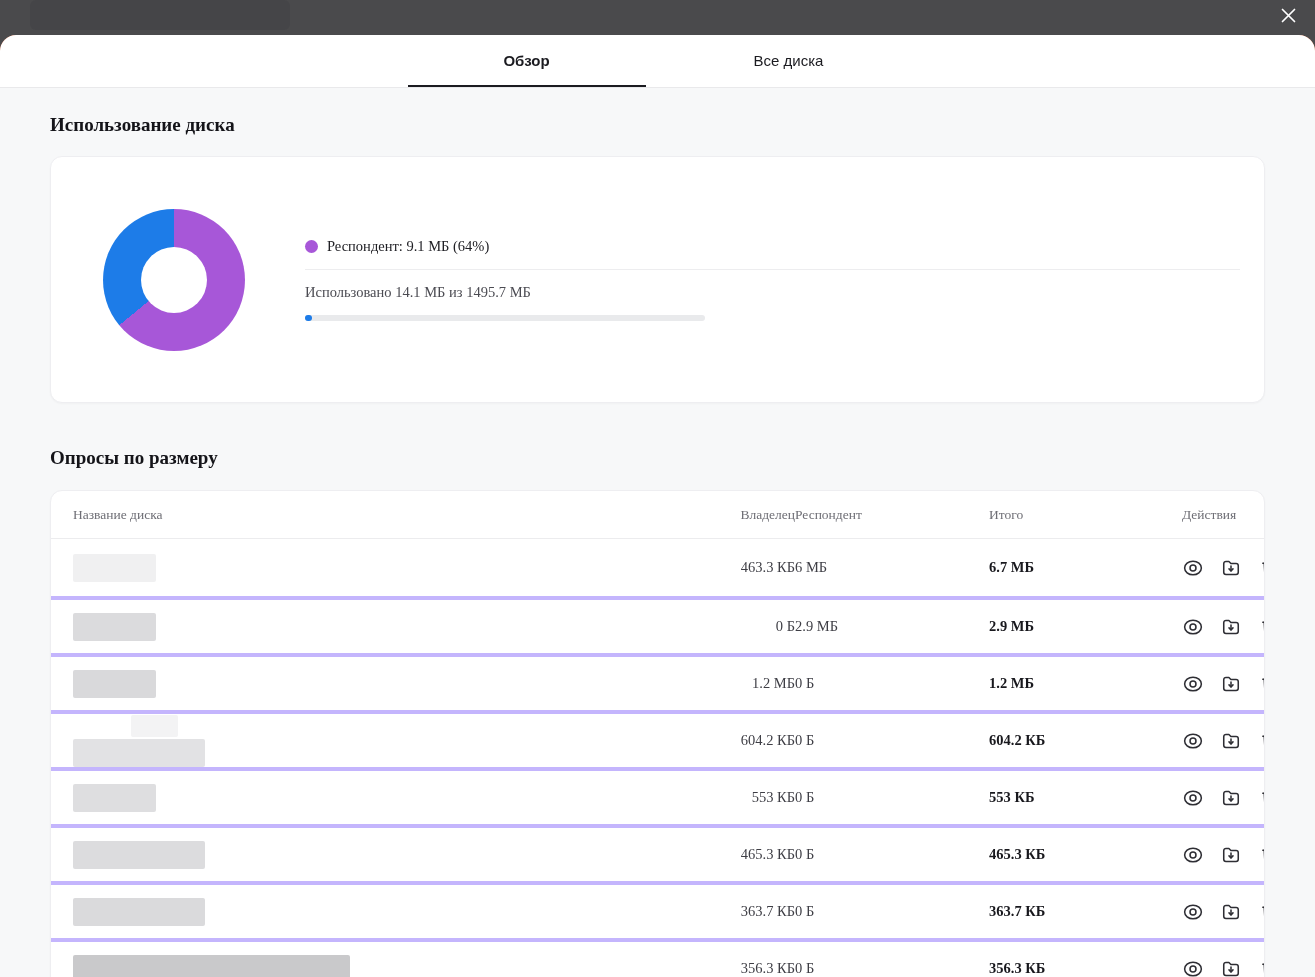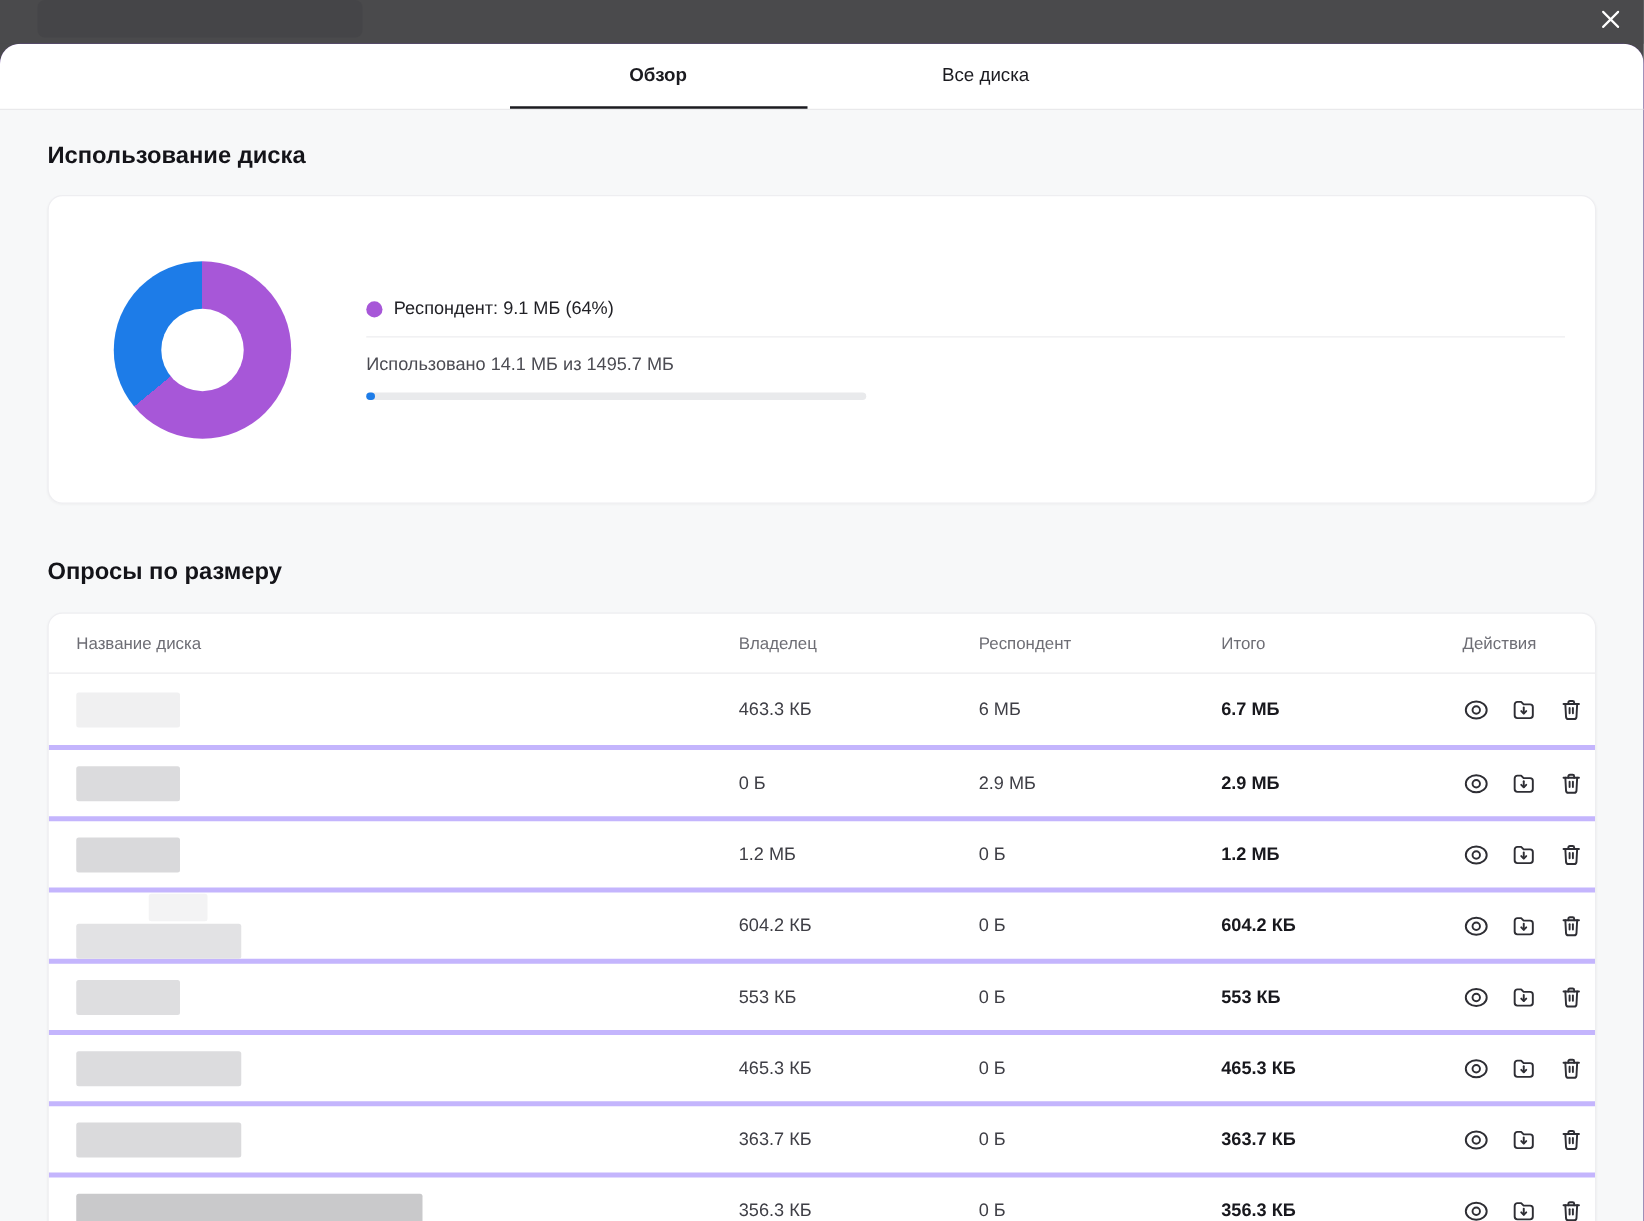--- a/index.html
+++ b/index.html
@@ -16,35 +16,35 @@
   .close-btn {
     position: absolute; top: 2px; right: 12px; width: 30px; height: 30px;
     background: transparent; border: none; cursor: pointer;
     display: flex; align-items: center; justify-content: center;
   }
   .close-btn svg { stroke: #ffffff; stroke-width: 1.7; stroke-linecap: round; }
 
   
   .modal {
     position: absolute; top: 35px; left: 0; right: 0; bottom: 0;
-    background: #4c1d95; border-radius: 16px 16px 0 0; overflow: hidden;
+    background: #c2410c; border-radius: 16px 16px 0 0; overflow: hidden;
     display: flex; flex-direction: column;
   }
   .tabbar {
     height: 53px; flex: 0 0 53px; background: #fff;
     display: flex; justify-content: center; gap: 24px;
     border-bottom: 1px solid #e9e9eb;
   }
   .tab {
     width: 238px; text-align: center; font-size: 15px; line-height: 51px;
     color: #1b1b20; cursor: pointer; border-bottom: 2px solid transparent;
   }
   .tab.active { font-weight: 700; border-bottom-color: #1b1b20; }
 
-  .content { flex: 1; background: #f7f8f9; padding: 0 38px; overflow: hidden; }
+  .content { flex: 1; background: #f7f8f9; padding: 0 50px; overflow: hidden; font-family: Liberation Serif, serif; }
 
   .section-title { font-size: 19px; font-weight: 700; color: #141419; }
   .section-title.first { margin-top: 26px; }
   .section-title.second { margin-top: 44px; }
 
   .card {
     background: #fff; border-radius: 12px; border: 1px solid #eeeef1;
     box-shadow: 0 1px 2px rgba(20,20,30,0.03);
   }
 
@@ -72,21 +72,21 @@
   .thead {
     display: flex; align-items: center; height: 48px; padding: 0 22px;
     font-size: 13.5px; color: #6e6e75; border-bottom: 1px solid #ececee;
   }
   .trow {
     display: flex; align-items: center; height: 57px; padding: 0 22px;
     font-size: 14.5px; color: #3e3e45;
   }
   .trow + .trow { border-top: 4px solid #c4b5fd; }
   .col-name { width: 530px; flex: 0 0 530px; }
-  .col-owner { width: 192px; flex: 0 0 192px; }
+  .col-owner { width: 192px; flex: 0 0 192px; text-align: right; }
   .col-resp { width: 194px; flex: 0 0 194px; }
   .col-total { width: 193px; flex: 0 0 193px; }
   .col-actions { flex: 1; }
   .trow .col-total { font-weight: 700; color: #18181d; }
   .name-cell { display: flex; flex-direction: column; align-items: flex-start; }
   .redact { display: block; height: 28px; border-radius: 2px; }
   .redact.extra { height: 22px; margin-bottom: 2px; display: none; }
   .actions-wrap { display: flex; align-items: center; gap: 16px; }
   .icon-btn { width: 22px; height: 22px; background: none; border: none; padding: 0; cursor: pointer; }
   .icon-btn svg { stroke: #2e2e34; fill: none; stroke-width: 1.4; stroke-linecap: round; stroke-linejoin: round; }

